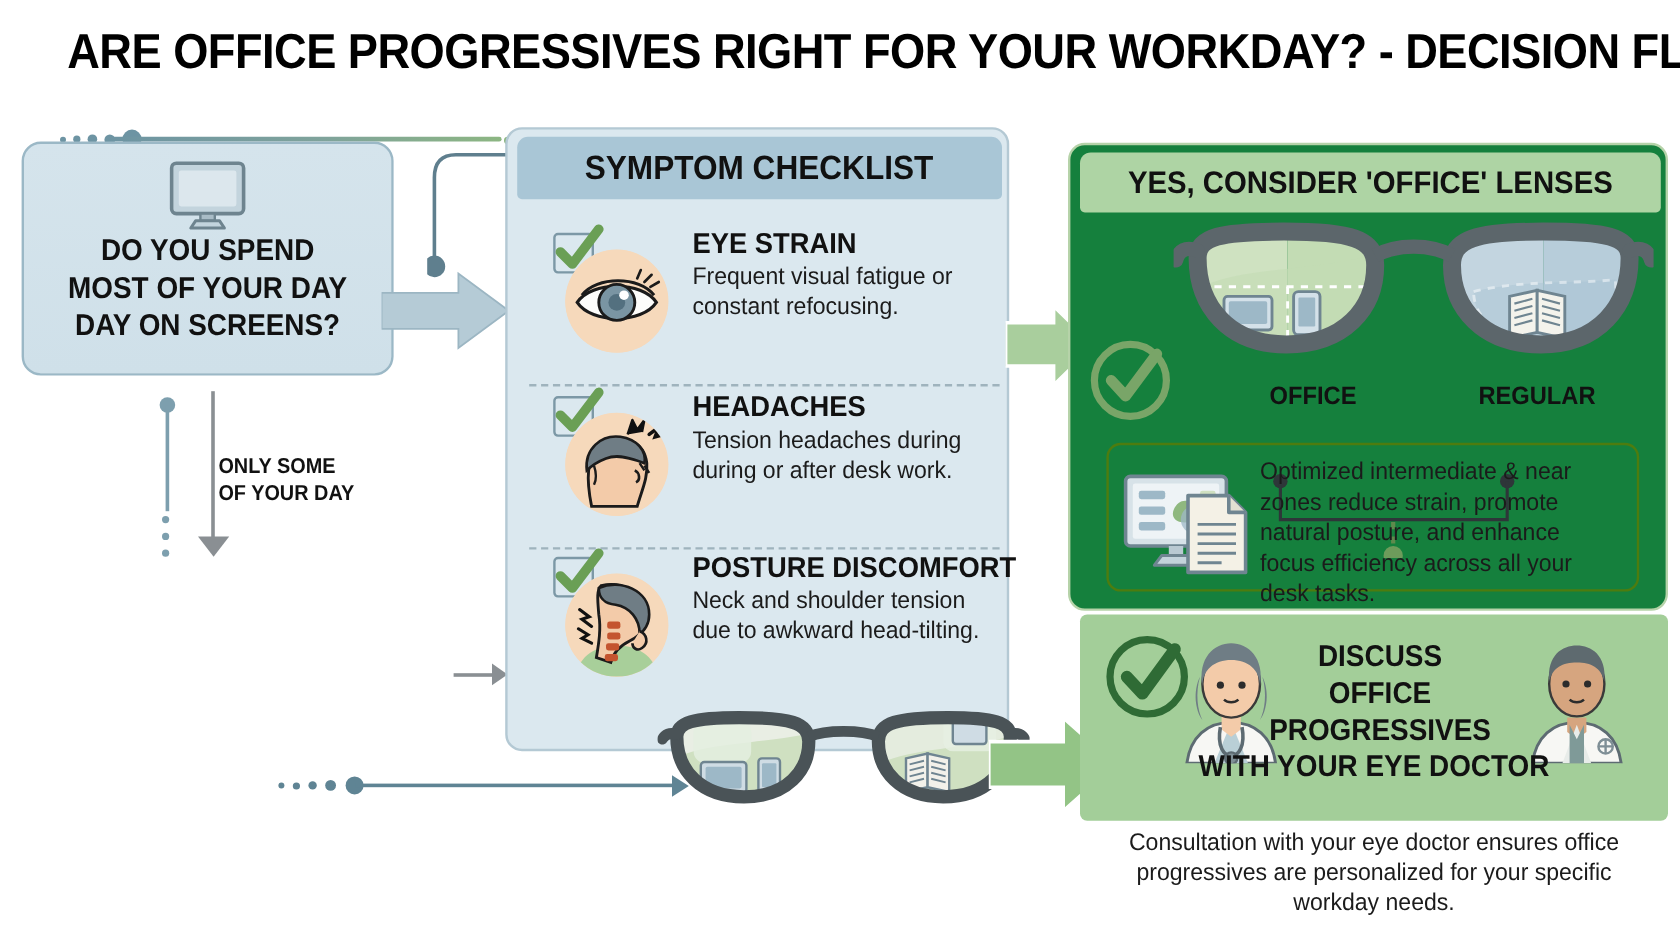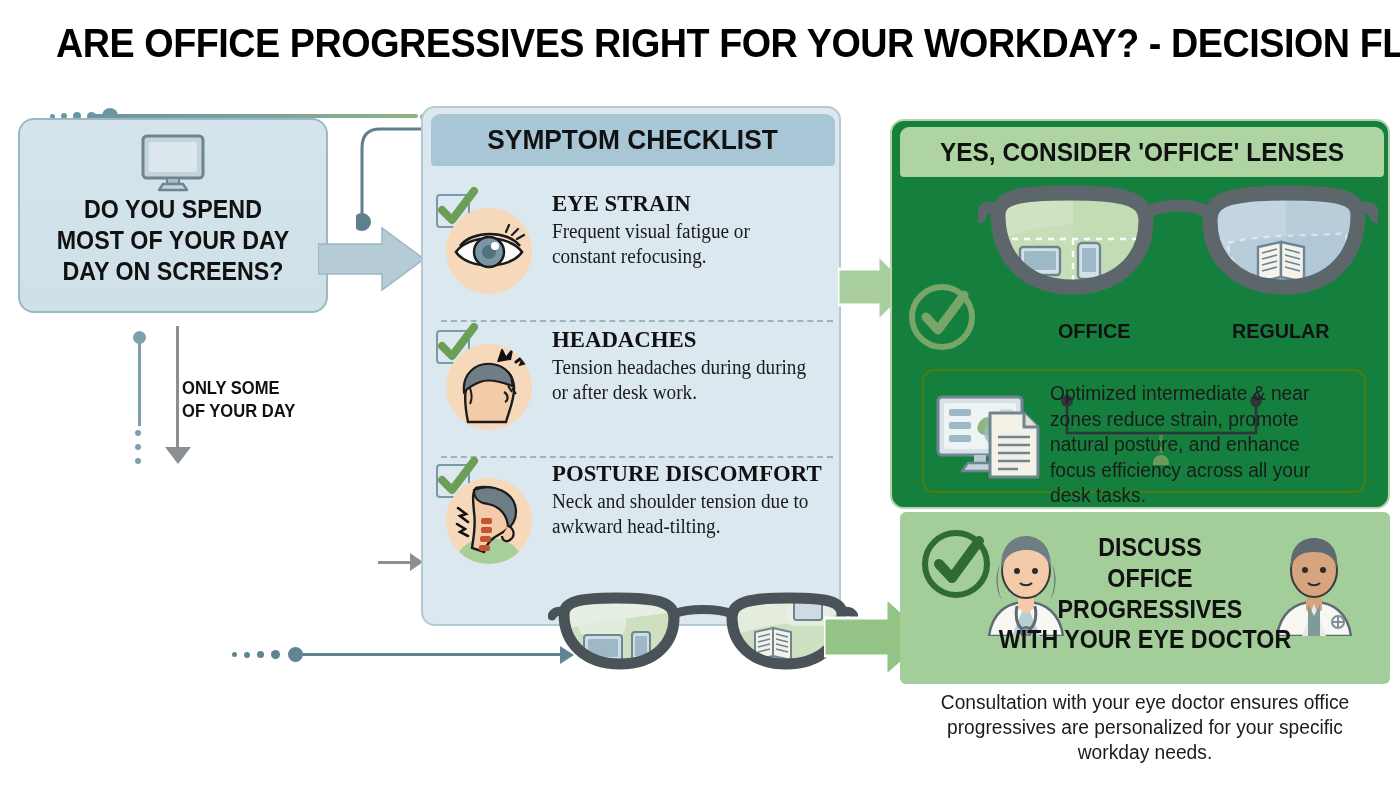--- a/index.html
+++ b/index.html
@@ -133,21 +133,21 @@
   .checklist-header {
     position: absolute; left: 8px; top: 6px; width: 404px; height: 52px;
     background: #a9c6d6;
     border-radius: 9px 9px 4px 4px;
     display: flex; align-items: center; justify-content: center;
   }
   .checklist-header span {
     font-weight: 700; font-size: 28px; color: #111; transform: scaleX(0.94);
   }
   .sym {
-    position: absolute; left: 7px; width: 390px; height: 126px; font-family: Liberation Serif, serif;
+    position: absolute; left: 32px; width: 390px; height: 126px;
   }
   .sym1 { top: 82px; }
   .sym2 { top: 218px; }
   .sym3 { top: 352px; }
 
   .sym-check {
     position: absolute; left: 6px; top: 4px; width: 34px; height: 34px;
     border: 2.5px solid #7c98a6; border-radius: 4px; background: #dbe8ef;
   }
   .sym-check svg { position:absolute; left: -5px; top: -13px; }

